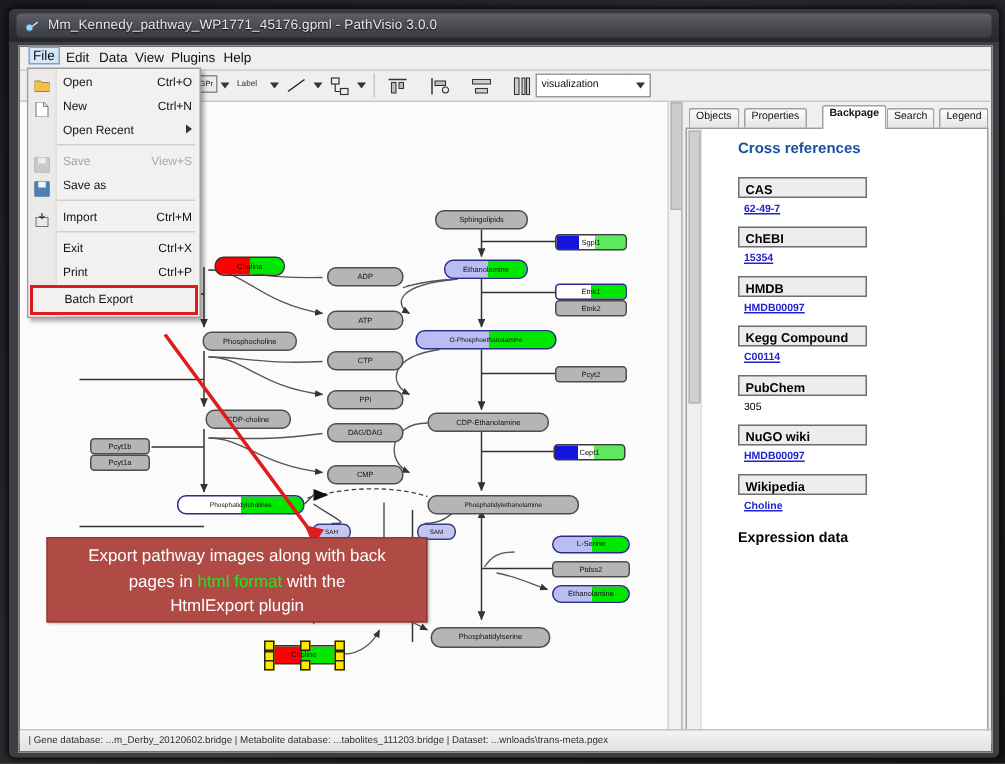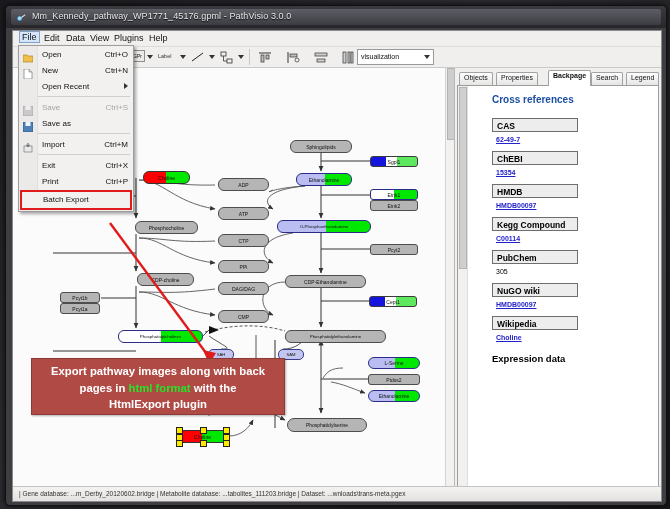--- a/index.html
+++ b/index.html
@@ -101,21 +101,21 @@
       border-left:4px solid #333;}
   #fm-batch{position:relative;height:16px;border:2px solid #e01b1b;
       margin:1px 1px 1px 1px;background:#f2f1f0;}
   #fm-batch .fm-lbl{left:21px;top:2.5px;}
   #menu-left-strip{position:absolute;left:0;top:0;width:18px;height:100%;
       background:#eceae9;border-right:1px solid #e2e0df;}
   
   #callout{position:absolute;left:18px;top:290px;width:252px;height:55px;
       background:#b04a45;border:1px solid #8d3a36;z-index:30;
       box-shadow:1px 1px 2px rgba(0,0,0,.3);}
-  #callout p{margin:0;text-align:center;color:#fff;font-weight:bold;
+  #callout p{margin:0;text-align:center;color:#fff;font-weight:normal;
       font-size:11.3px;line-height:16.5px;padding-top:4px;}
   #callout .hl{color:#27e327;}
   
   #pw{position:absolute;left:0;top:0;}
 </style>
 </head>
 <body>
 
 <div id="root">
   <div id="win">
@@ -491,21 +491,21 @@
               <span class="fm-lbl">Open Recent</span>
               <span class="fm-sub"></span>
             </div>
             <div class="fm-sep"></div>
             <div class="fm-row">
               <span class="fm-ico"><svg width="10" height="10" viewBox="0 0 10 10">
                   <rect x="0" y="0" width="10" height="10" fill="#c9c9c9" stroke="#9b9b9b" stroke-width=".7"></rect>
                   <rect x="2.5" y="0" width="5" height="4" fill="#eee"></rect>
                 </svg></span>
               <span class="fm-lbl dim">Save</span>
-              <span class="fm-acc dim">Ctrl+S</span>
+              <span class="fm-acc dim">View+S</span>
             </div>
             <div class="fm-row">
               <span class="fm-ico"><svg width="10" height="10" viewBox="0 0 10 10">
                   <rect x="0" y="0" width="10" height="10" fill="#4e7fb5" stroke="#2d537d" stroke-width=".7"></rect>
                   <rect x="2.5" y="0" width="5" height="4" fill="#eff4f9"></rect>
                 </svg></span>
               <span class="fm-lbl">Save as</span>
             </div>
             <div class="fm-sep"></div>
             <div class="fm-row">

